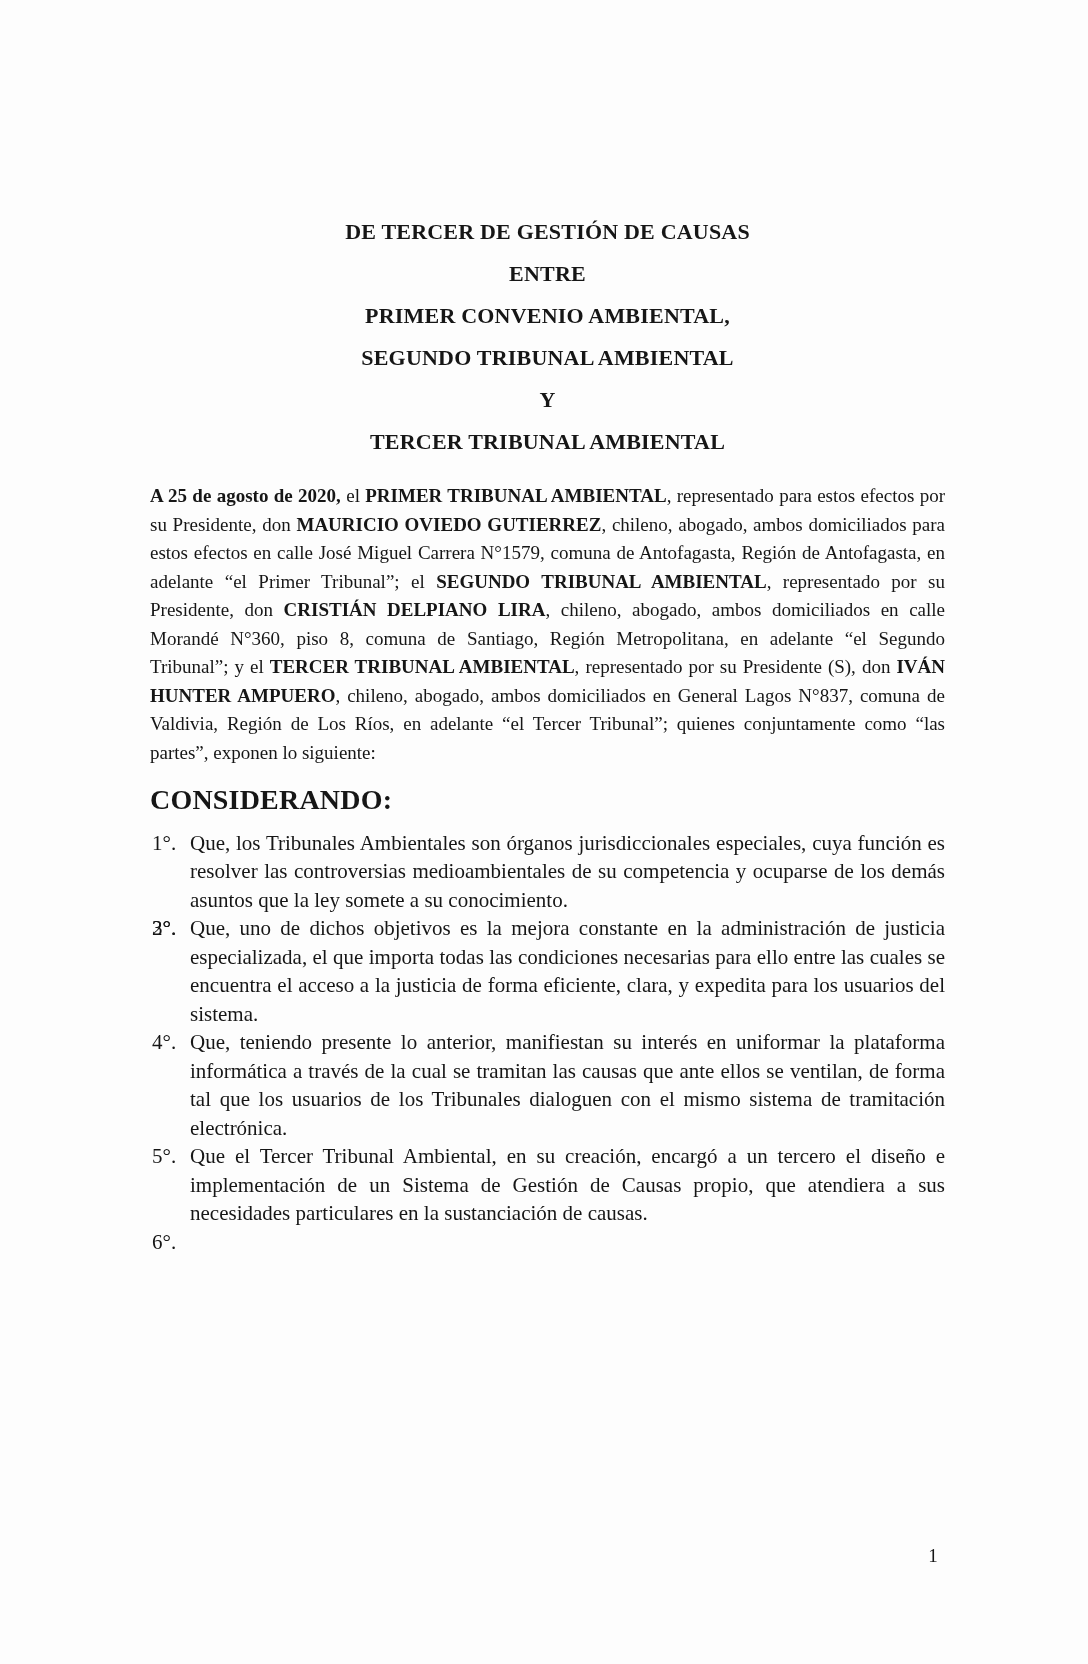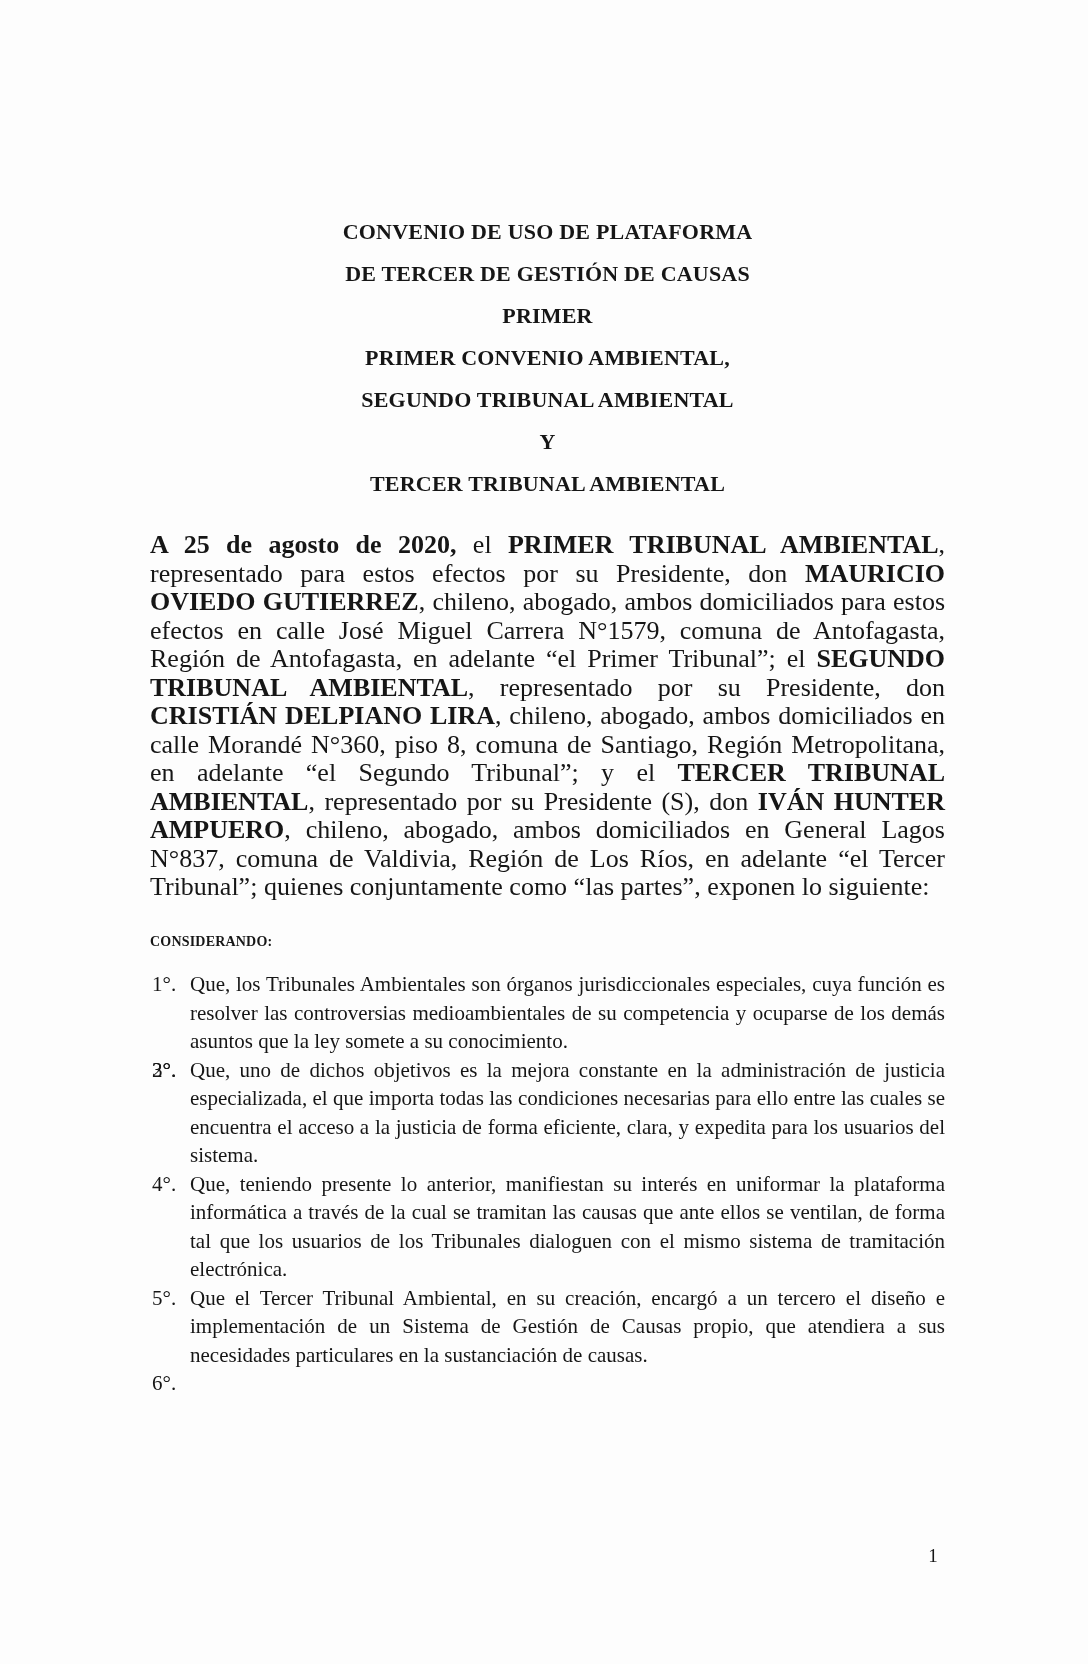--- a/index.html
+++ b/index.html
@@ -30,31 +30,31 @@
   }
   .title-line {
     text-align: center;
     font-weight: 700;
     font-size: 22px;
     line-height: 42px;
     letter-spacing: 0.2px;
     white-space: nowrap;
   }
   .intro {
-    font-size: 26px;
+    font-size: 19px;
     line-height: 28.5px;
     text-align: justify;
     text-justify: inter-word;
   }
   .intro b {
     font-weight: 700;
   }
   .section-heading {
     margin-top: 11px;
-    font-size: 14px;
+    font-size: 28px;
     line-height: 28.5px;
     font-weight: 700;
     letter-spacing: 0.2px;
   }
   .considerations {
     margin-top: 14px;
   }
   .item {
     position: relative;
     padding-left: 40px;
@@ -79,23 +79,22 @@
     line-height: 24px;
   }
 </style>
 </head>
 <body>
 
 <div class="page">
   <div class="content">
 
     <div class="title-block">
-      <div class="title-line">CONVENIO DE USO DE PLATAFORMA</div>
       <div class="title-line">DE TERCER DE GESTIÓN DE CAUSAS</div>
-      <div class="title-line">PRIMER</div>
+      <div class="title-line">ENTRE</div>
       <div class="title-line">PRIMER CONVENIO AMBIENTAL,</div>
       <div class="title-line">SEGUNDO TRIBUNAL AMBIENTAL</div>
       <div class="title-line">Y</div>
       <div class="title-line">TERCER TRIBUNAL AMBIENTAL</div>
     </div>
 
     <p class="intro" id="intro-paragraph"><b>A 25 de agosto de 2020,</b><span> el </span><b>PRIMER TRIBUNAL AMBIENTAL</b><span>, representado para estos efectos por su Presidente, don </span><b>MAURICIO OVIEDO GUTIERREZ</b><span>, chileno, abogado, ambos domiciliados para estos efectos en calle José Miguel Carrera N°1579, comuna de Antofagasta, Región de Antofagasta, en adelante “el Primer Tribunal”; el </span><b>SEGUNDO TRIBUNAL AMBIENTAL</b><span>, representado por su Presidente, don </span><b>CRISTIÁN DELPIANO LIRA</b><span>, chileno, abogado, ambos domiciliados en calle Morandé N°360, piso 8, comuna de Santiago, Región Metropolitana, en adelante “el Segundo Tribunal”;  y el </span><b>TERCER TRIBUNAL AMBIENTAL</b><span>, representado por su Presidente (S), don </span><b>IVÁN HUNTER AMPUERO</b><span>, chileno, abogado, ambos domiciliados en General Lagos N°837, comuna de Valdivia, Región de Los Ríos, en adelante “el Tercer Tribunal”; quienes conjuntamente como “las partes”, exponen lo siguiente:</span></p>
 
     <div class="section-heading">CONSIDERANDO:</div>
 

